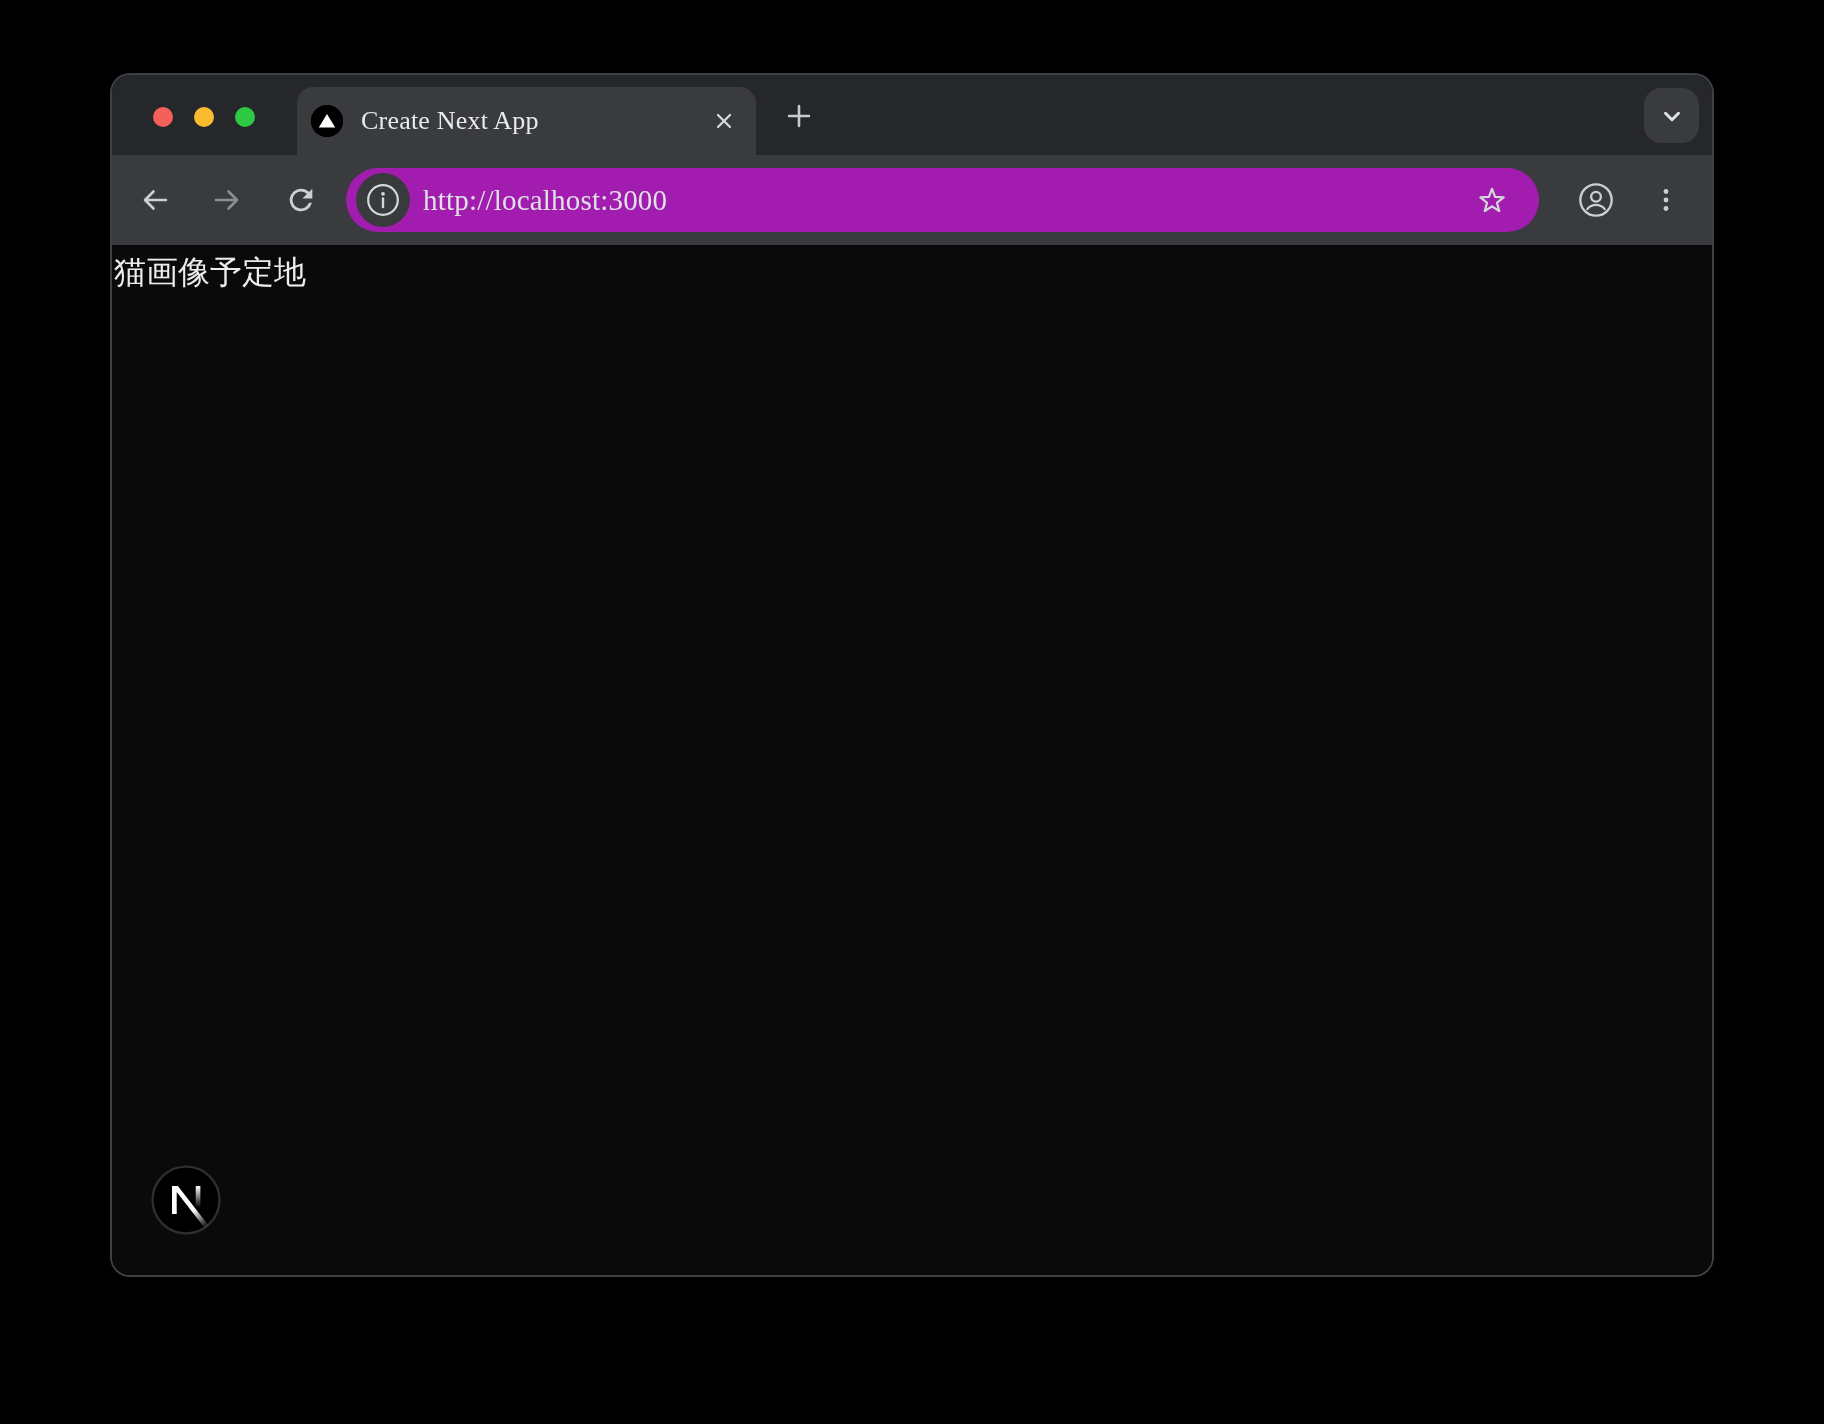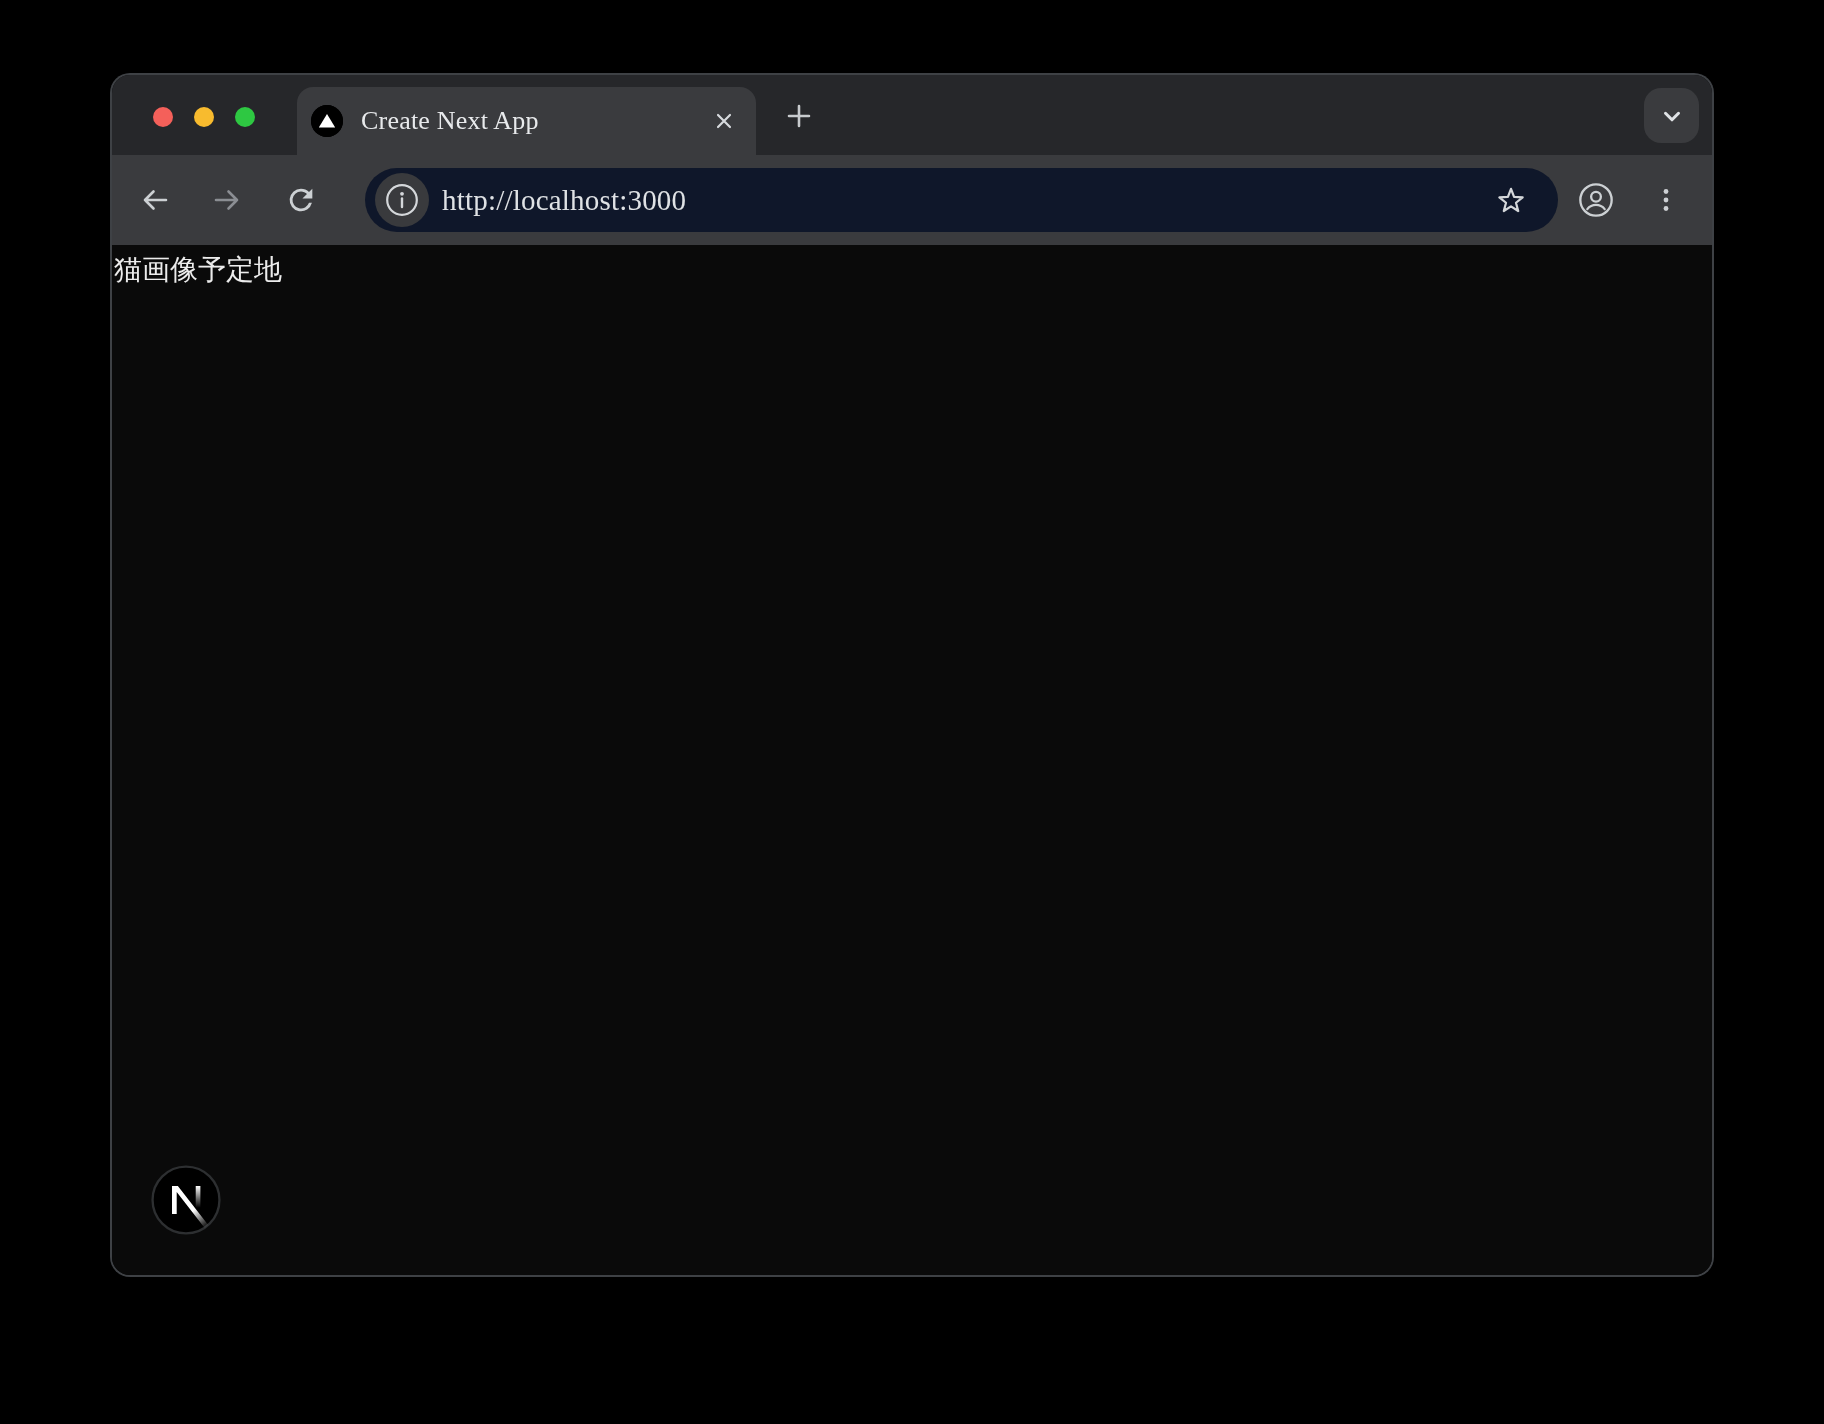--- a/index.html
+++ b/index.html
@@ -35,34 +35,34 @@
   
   .toolbar{position:absolute;left:0;top:80px;right:0;height:90px;background:#3a3b3e;}
   .tb-btn{position:absolute;top:23px;width:44px;height:44px;border:0;background:transparent;
     padding:0;display:flex;align-items:center;justify-content:center;cursor:pointer;}
   .btn-back{left:21px;}
   .btn-forward{left:93px;}
   .btn-reload{left:167px;}
   .btn-profile{left:1462px;}
   .btn-menu{left:1532px;}
 
-  .omnibox{position:absolute;left:253px;top:13px;width:1193px;height:64px;
-    background:#0f172a;border-radius:32px;}
+  .omnibox{position:absolute;left:234px;top:13px;width:1193px;height:64px;
+    background:#a21caf;border-radius:32px;}
   .info-chip{position:absolute;left:10px;top:5px;width:54px;height:54px;border:0;
     border-radius:50%;background:#393a3d;padding:0;display:flex;align-items:center;
     justify-content:center;cursor:pointer;}
   .url-text{position:absolute;left:77px;top:0;height:64px;line-height:64px;
     font-size:29px;color:#dfe2e5;letter-spacing:.2px;white-space:nowrap;}
   .star-btn{position:absolute;right:25px;top:10px;width:44px;height:44px;border:0;
     background:transparent;padding:0;display:flex;align-items:center;justify-content:center;
     cursor:pointer;}
 
   
   .content{position:absolute;left:0;top:170px;right:0;bottom:0;background:#0a0a0a;}
-  .alt-text{padding:8px 0 0 2px;font-size:28px;line-height:1.2;color:#ececec;}
+  .alt-text{padding:8px 0 0 2px;font-size:32px;line-height:1.2;color:#ececec;}
   .next-badge{position:absolute;left:39px;bottom:40px;width:70px;height:70px;border:0;
     border-radius:50%;background:transparent;padding:0;cursor:pointer;}
 </style>
 </head>
 <body>
 
 <div class="window">
 
   <div class="tabstrip">
     <div class="traffic">

